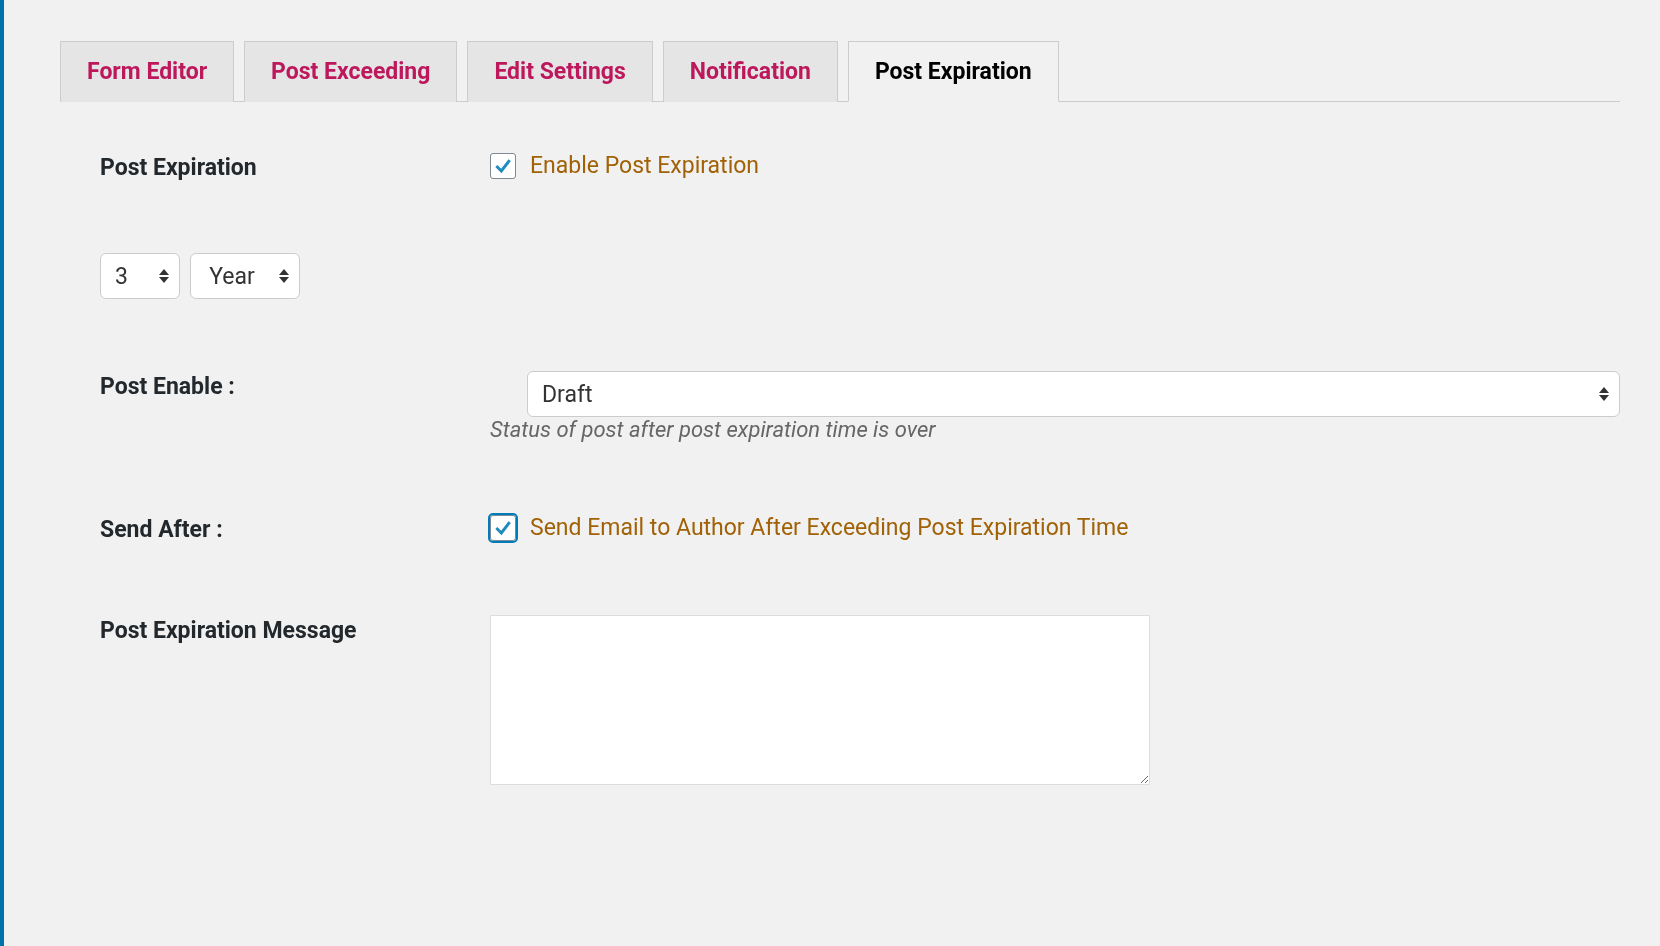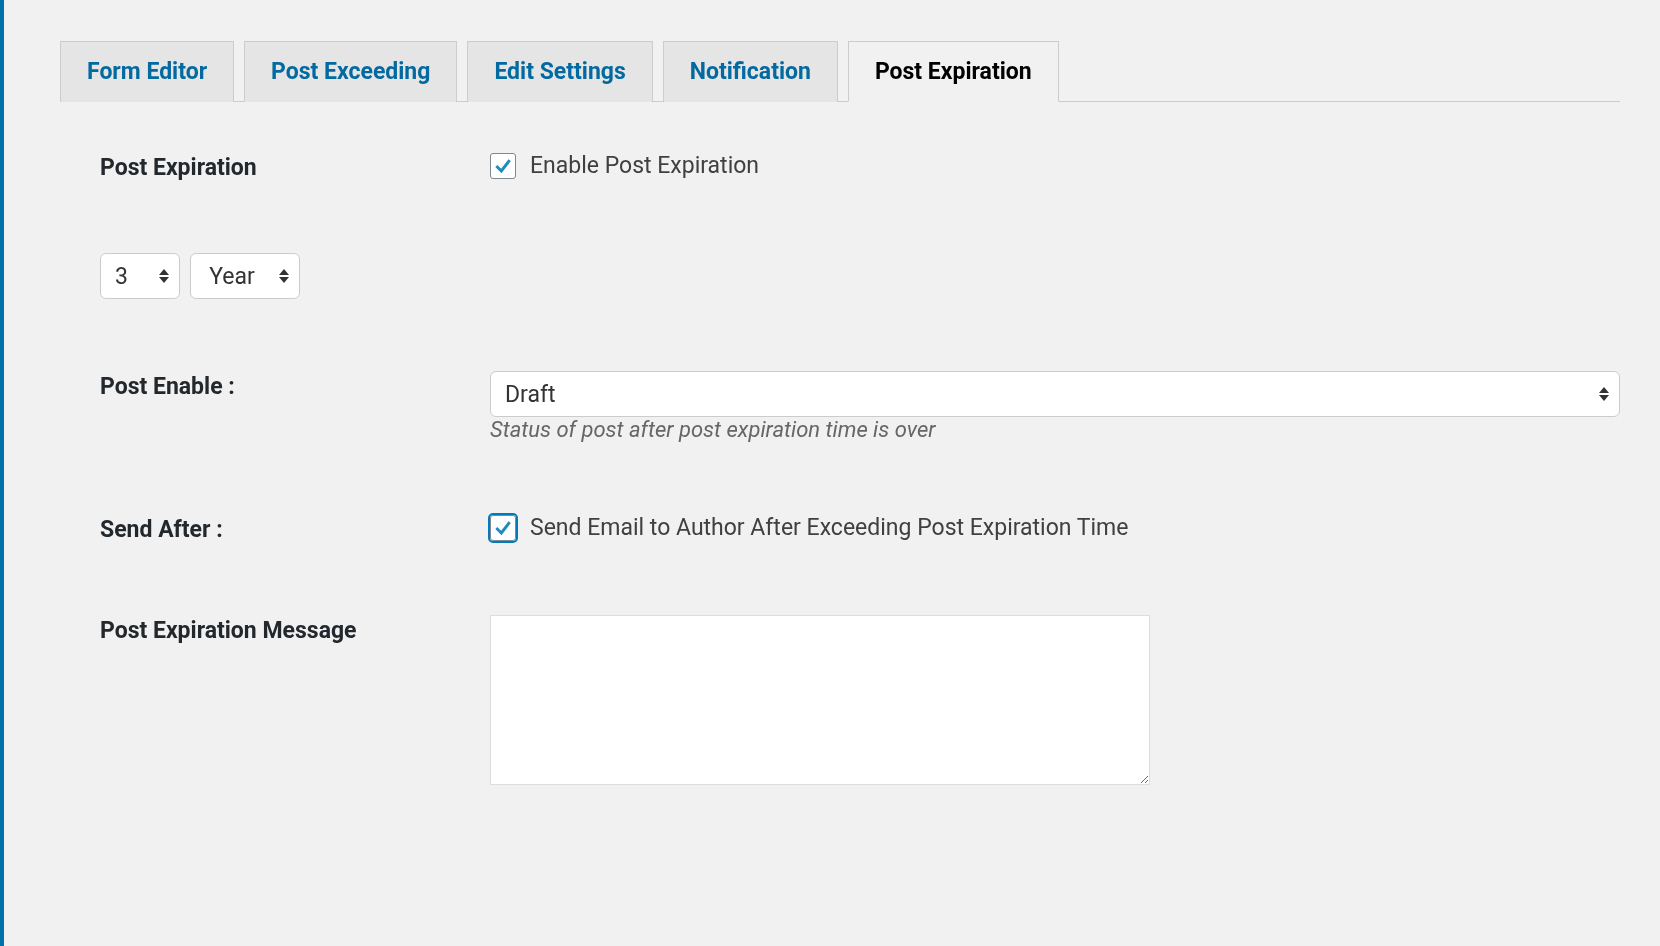--- a/index.html
+++ b/index.html
@@ -28,21 +28,21 @@
       border-bottom: 1px solid #ccc;
     }
     .tab {
       background: #e5e5e5;
       border: 1px solid #ccc;
       border-bottom: none;
       padding: 16px 26px;
       margin-right: 10px;
       font-size: 23px;
       font-weight: 700;
-      color: #0369a1;
+      color: #be185d;
       cursor: pointer;
       position: relative;
       top: 1px;
     }
     .tab.active {
       background: #f1f1f1;
       border-bottom: 1px solid #f1f1f1;
       color: #000;
     }
     .form-table {
@@ -93,21 +93,21 @@
     .checkbox.focused {
       outline: 2px solid #007cba;
       outline-offset: 0px;
     }
     .checkbox svg {
       width: 20px;
       height: 20px;
     }
     .checkbox-label {
       font-size: 23px;
-      color: #404040;
+      color: #a16207;
       font-weight: 400;
     }
     .select-box {
       background: #fff;
       border: 1px solid #ccc;
       border-radius: 6px;
       padding: 8px 40px 8px 14px;
       font-size: 23px;
       color: #333;
       position: relative;
@@ -116,20 +116,21 @@
       display: flex;
       align-items: center;
       min-width: 80px;
     }
     .select-box.w-year {
       min-width: 110px;
       justify-content: center;
     }
     .select-box.w-status {
       min-width: 220px;
+      margin-left: 37px;
     }
     .select-arrows {
       position: absolute;
       right: 10px;
       top: 50%;
       transform: translateY(-50%);
       display: flex;
       flex-direction: column;
       gap: 2px;
     }

